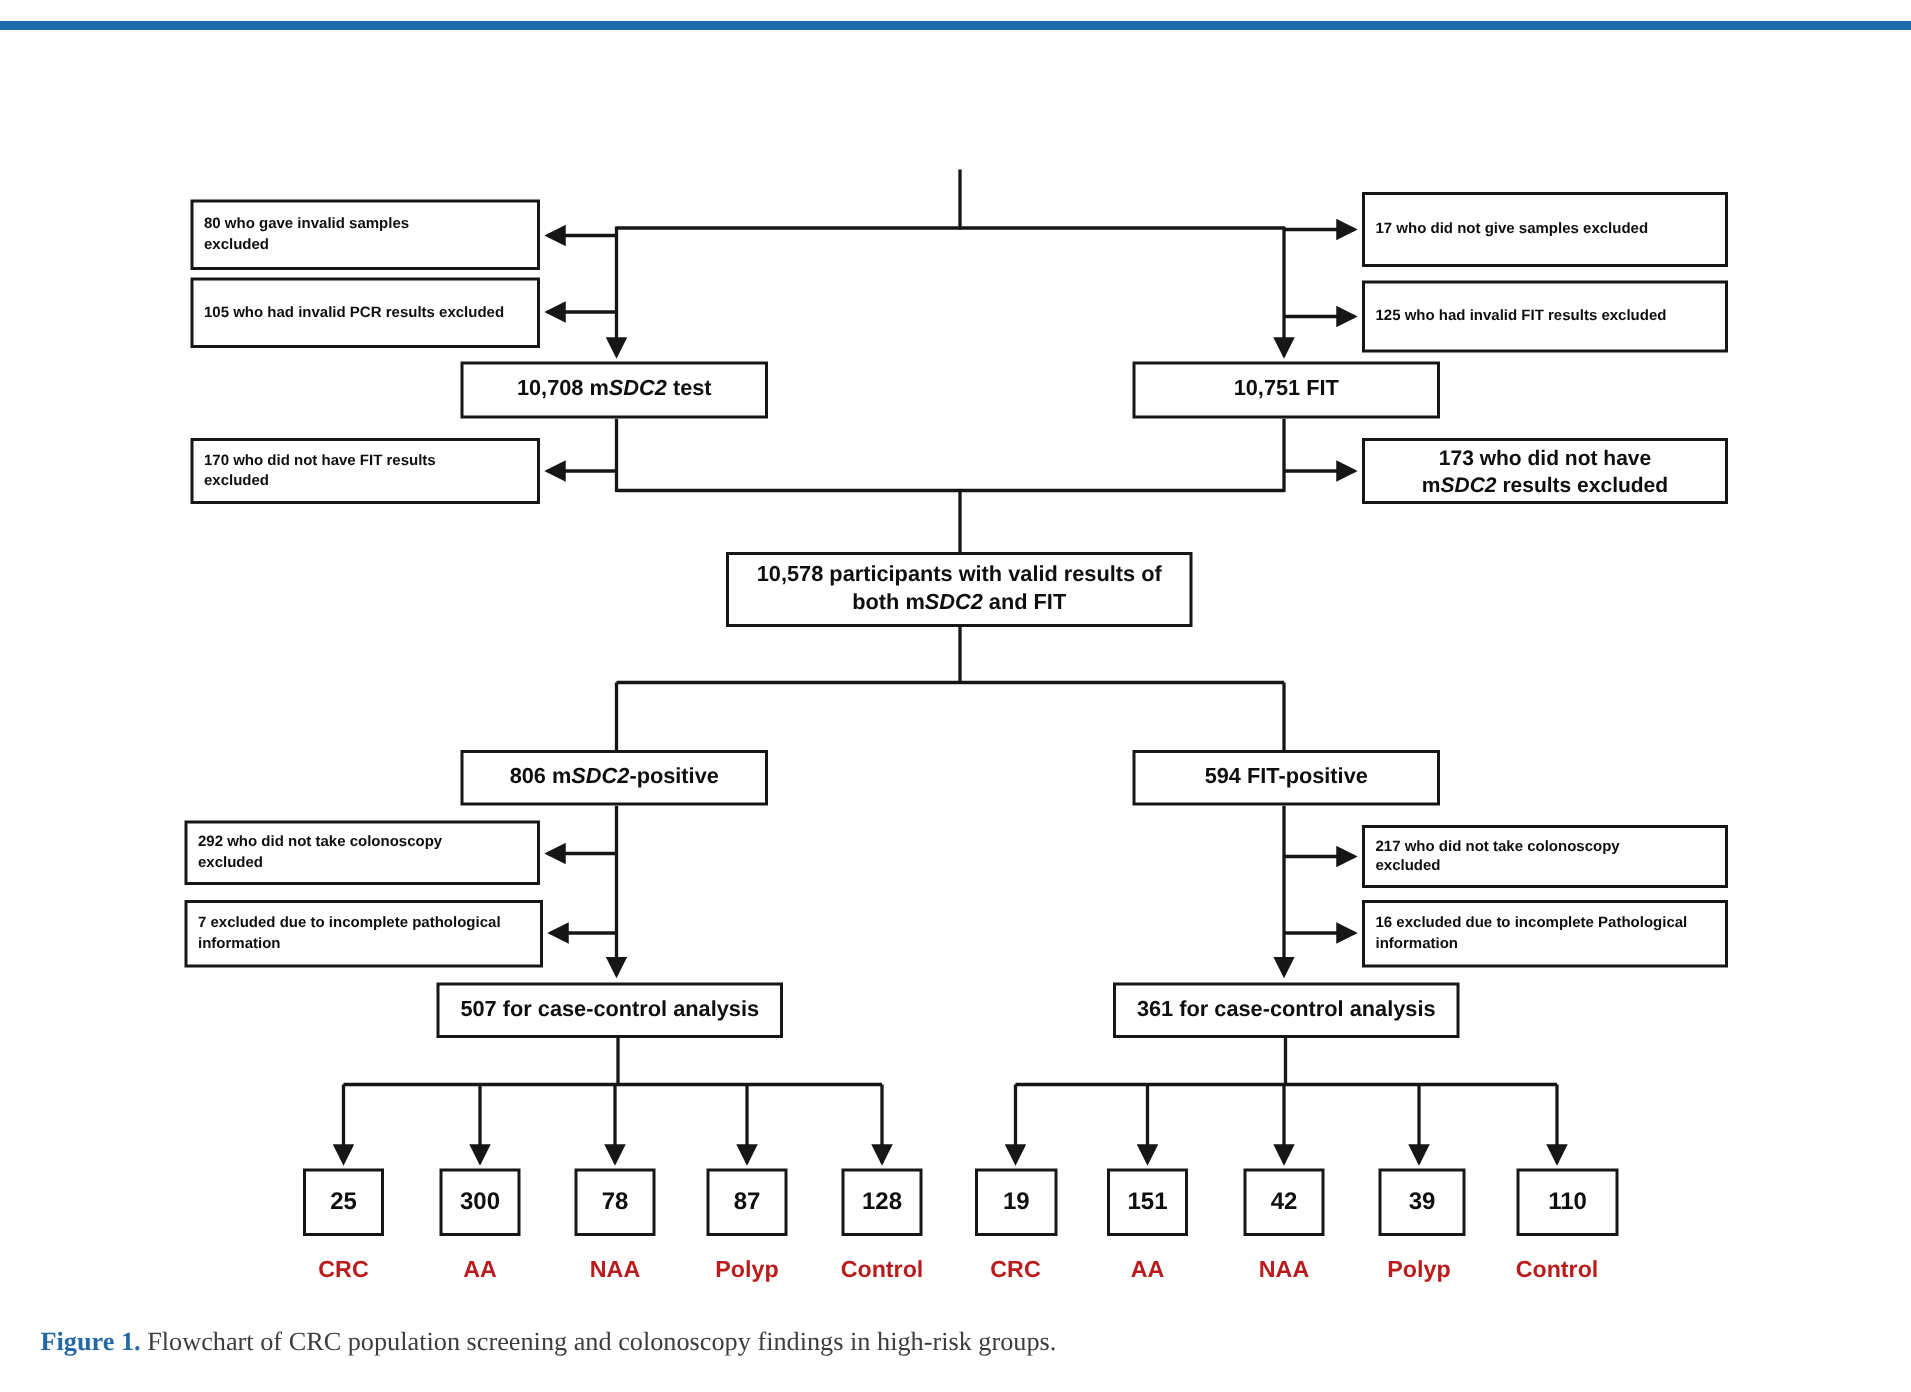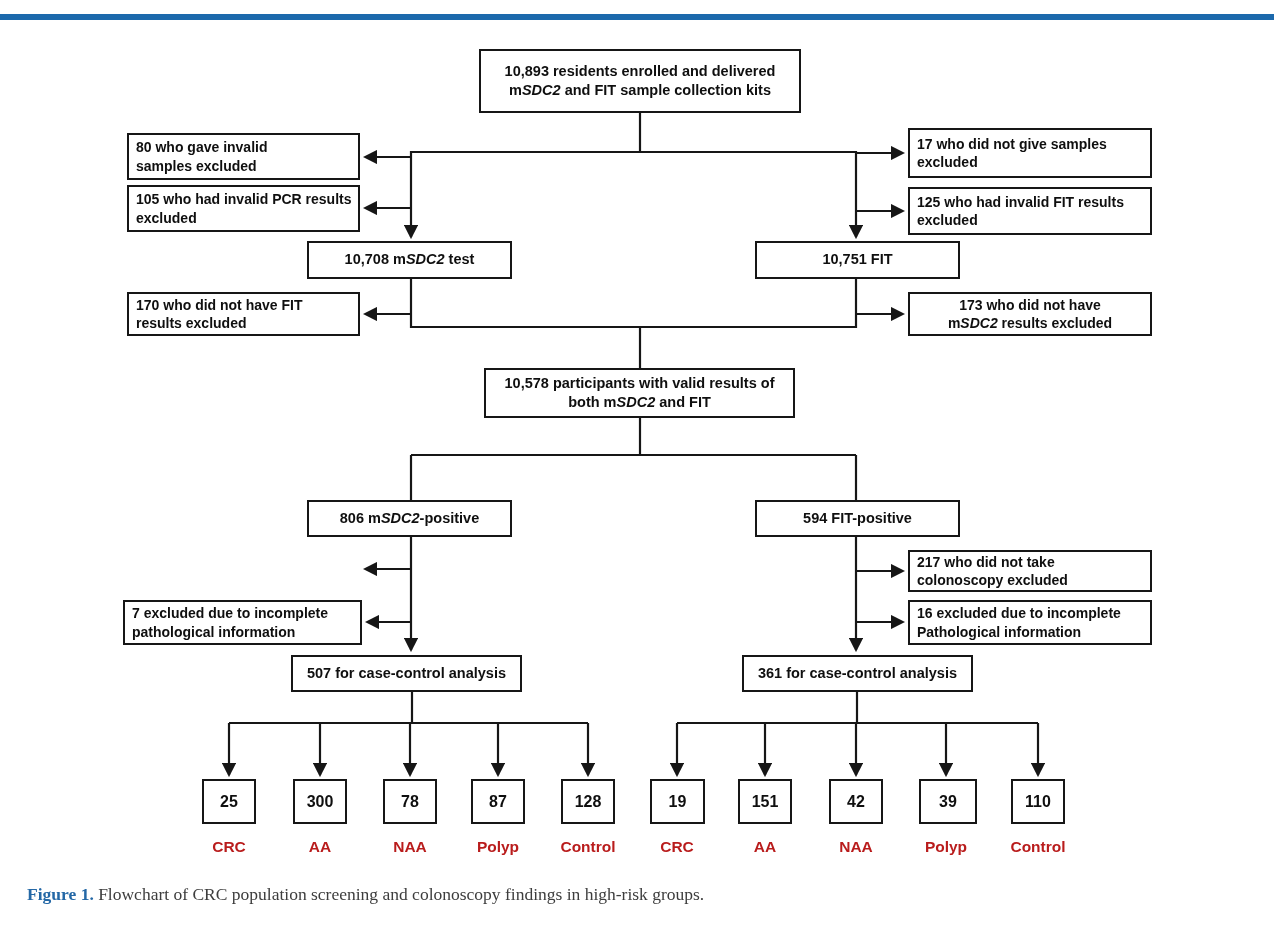--- a/index.html
+++ b/index.html
@@ -7,21 +7,21 @@
   body { font-family:"Liberation Sans", sans-serif; }
   .page { position:relative; width:1274px; height:928px; background:#ffffff; overflow:hidden; }
   .topbar { position:absolute; left:0; top:14px; width:1274px; height:6px; background:#1c69ac; }
   .connectors { position:absolute; left:0; top:0; }
   .node {
     position:absolute; background:#ffffff; border:2px solid #161616; color:#0f0f0f;
     display:flex; align-items:center; justify-content:center;
     font-weight:bold; font-size:14.5px; line-height:1.32; text-align:center;
   }
   .node .txt { display:inline-block; }
-  .node.leftalign { justify-content:flex-start; text-align:left; padding-left:7px; padding-right:3px; font-size:14px; }
+  .node.leftalign { justify-content:flex-start; text-align:left; padding-left:7px; padding-right:3px; font-size:10px; }
   .node em { font-style:italic; }
   .leaf { font-size:16px; }
   .leaf-label { position:absolute; top:838px; width:80px; text-align:center; font-weight:bold; font-size:15.5px; color:#b91c1c; }
   .caption {
     position:absolute; left:7px; top:884px; width:1100px;
     font-family:"Liberation Serif", serif; font-size:17.5px; color:#3d3d3d;
   }
   .caption .fig-label { font-weight:bold; color:#2468a6;margin-left:20px; }
 </style>
 </head>
@@ -79,23 +79,20 @@
       <line x1="857" y1="692" x2="857" y2="724"></line>
       <line x1="677" y1="723" x2="1038" y2="723"></line>
       <line x1="677" y1="723" x2="677" y2="775" marker-end="url(#ah)"></line>
       <line x1="765" y1="723" x2="765" y2="775" marker-end="url(#ah)"></line>
       <line x1="856" y1="723" x2="856" y2="775" marker-end="url(#ah)"></line>
       <line x1="946" y1="723" x2="946" y2="775" marker-end="url(#ah)"></line>
       <line x1="1038" y1="723" x2="1038" y2="775" marker-end="url(#ah)"></line>
     </g>
   </svg>
 
-  <div class="node" style="left:479px;top:49px;width:322px;height:64px">
-    <span class="txt" style="max-width:312px"><span>10,893 residents enrolled and delivered m</span><em>SDC2</em><span> and FIT sample collection kits</span></span>
-  </div>
 
   <div class="node leftalign" style="left:127px;top:133px;width:233px;height:47px">
     <span class="txt" style="max-width:152px">80 who gave invalid samples excluded</span>
   </div>
   <div class="node leftalign" style="left:127px;top:185px;width:233px;height:47px">
     <span class="txt">105 who had invalid PCR results excluded</span>
   </div>
 
   <div class="node leftalign" style="left:908px;top:128px;width:244px;height:50px">
     <span class="txt">17 who did not give samples excluded</span>
@@ -122,20 +119,23 @@
     <span class="txt" style="max-width:292px"><span>10,578 participants with valid results of both m</span><em>SDC2</em><span> and FIT</span></span>
   </div>
 
   <div class="node" style="left:307px;top:500px;width:205px;height:37px">
     <span class="txt"><span>806 m</span><em>SDC2</em><span>-positive</span></span>
   </div>
   <div class="node" style="left:755px;top:500px;width:205px;height:37px">
     <span class="txt">594 FIT-positive</span>
   </div>
 
+  <div class="node leftalign" style="left:123px;top:547px;width:237px;height:43px">
+    <span class="txt" style="max-width:175px">292 who did not take colonoscopy excluded</span>
+  </div>
   <div class="node leftalign" style="left:123px;top:600px;width:239px;height:45px">
     <span class="txt">7 excluded due to incomplete pathological information</span>
   </div>
 
   <div class="node leftalign" style="left:908px;top:550px;width:244px;height:42px">
     <span class="txt" style="max-width:175px">217 who did not take colonoscopy excluded</span>
   </div>
   <div class="node leftalign" style="left:908px;top:600px;width:244px;height:45px">
     <span class="txt">16 excluded due to incomplete Pathological information</span>
   </div>
@@ -168,21 +168,21 @@
   </div>
   <div class="node leaf" style="left:738px;top:779px;width:54px;height:45px">
     <span class="txt">151</span>
   </div>
   <div class="node leaf" style="left:829px;top:779px;width:54px;height:45px">
     <span class="txt">42</span>
   </div>
   <div class="node leaf" style="left:919px;top:779px;width:58px;height:45px">
     <span class="txt">39</span>
   </div>
-  <div class="node leaf" style="left:1011px;top:779px;width:54px;height:45px">
+  <div class="node leaf" style="left:1011px;top:779px;width:68px;height:45px">
     <span class="txt">110</span>
   </div>
 
   <div class="leaf-label" style="left:189px">CRC</div>
   <div class="leaf-label" style="left:280px">AA</div>
   <div class="leaf-label" style="left:370px">NAA</div>
   <div class="leaf-label" style="left:458px">Polyp</div>
   <div class="leaf-label" style="left:548px">Control</div>
   <div class="leaf-label" style="left:637px">CRC</div>
   <div class="leaf-label" style="left:725px">AA</div>

